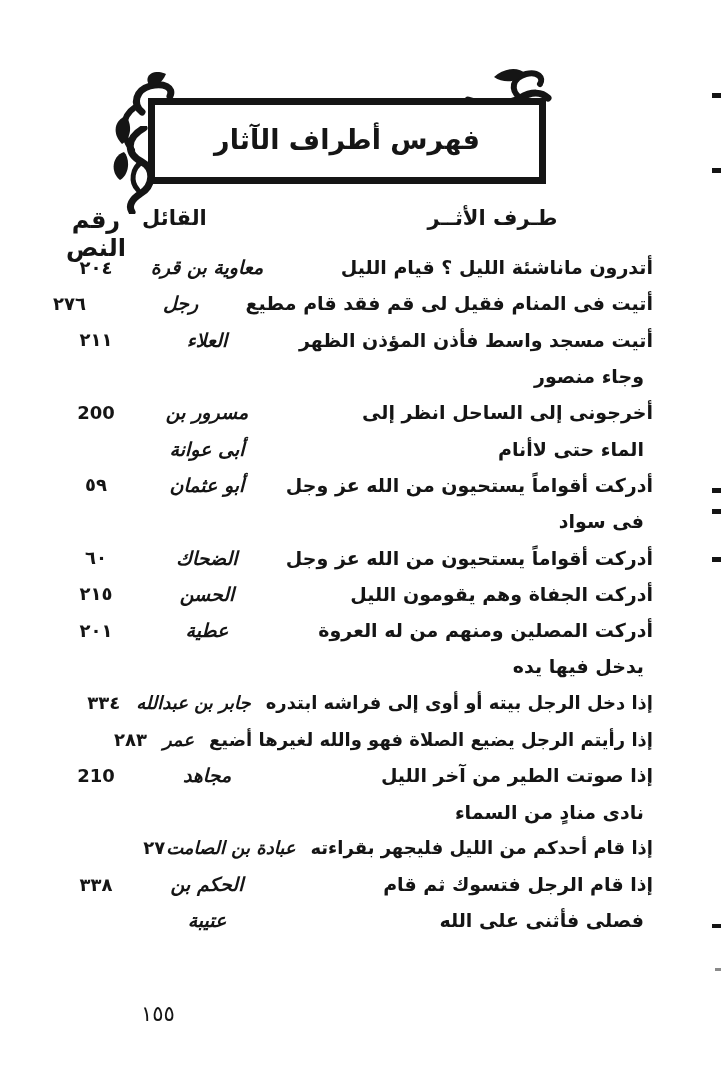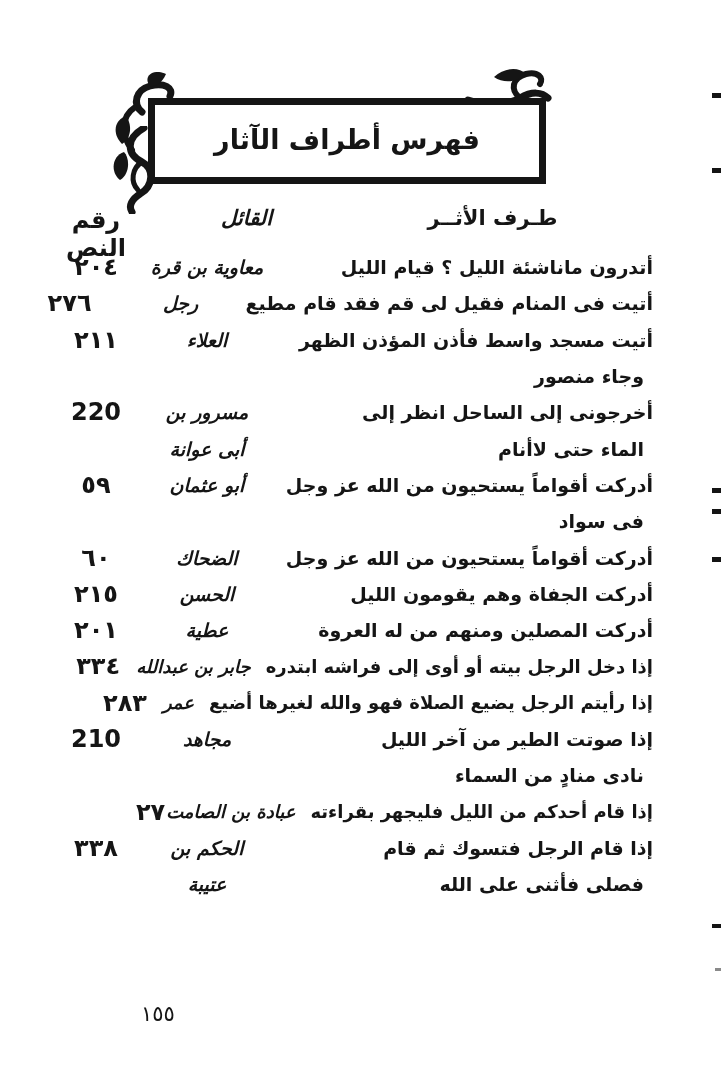--- a/index.html
+++ b/index.html
@@ -32,35 +32,35 @@
   .orn-tl{left:112px;top:72px;}
   .orn-tr{left:464px;top:68px;}
   .orn-left{left:112px;top:126px;}
   
   .headers{
     position:absolute;top:206px;right:68px;left:50px;
     display:grid;grid-template-columns:1fr 130px 92px;
     font-weight:bold;font-size:21px;
   }
   .headers .h-matn{text-align:center;padding-left:60px;}
-  .headers .h-speaker{text-align:right;font-style:italic;}
+  .headers .h-speaker{text-align:left;}
   .headers .h-num{text-align:center;font-size:24px;}
   .rows{
     position:absolute;top:249px;right:68px;left:50px;
   }
   .row{
     height:36.3px;
     display:grid;grid-template-columns:1fr 130px 92px;
     align-items:center;
     font-size:19px;font-weight:bold;
     white-space:nowrap;
   }
   .row .matn{text-align:right;overflow:visible;}
   .row .speaker{text-align:center;font-style:italic;}
-  .row .num{text-align:center;font-size:24px;}
+  .row .num{text-align:center;font-size:18px;}
   .row.cont .matn{padding-right:9px;}
   .row.inline{display:flex;font-size:18px;}
   .row.inline .matn{flex:0 0 auto;}
   .row.inline .speaker{margin-right:15px;text-align:right;}
   .row.inline .num{margin-right:16px;}
   .row.inline.tight .num{margin-right:1px;}
   
   .page-num{
     position:absolute;left:141px;top:1002px;
     font-size:21px;font-weight:normal;
@@ -125,21 +125,21 @@
       <div class="num">٢١١</div>
     </div>
     <div class="row cont">
       <div class="matn">وجاء منصور</div>
       <div class="speaker"></div>
       <div class="num"></div>
     </div>
     <div class="row">
       <div class="matn">أخرجونى إلى الساحل انظر إلى</div>
       <div class="speaker">مسرور بن</div>
-      <div class="num">220</div>
+      <div class="num">200</div>
     </div>
     <div class="row cont">
       <div class="matn">الماء حتى لاأنام</div>
       <div class="speaker">أبى عوانة</div>
       <div class="num"></div>
     </div>
     <div class="row">
       <div class="matn">أدركت أقواماً يستحيون من الله عز وجل</div>
       <div class="speaker">أبو عثمان</div>
       <div class="num">٥٩</div>
@@ -156,20 +156,25 @@
     </div>
     <div class="row">
       <div class="matn">أدركت الجفاة وهم يقومون الليل</div>
       <div class="speaker">الحسن</div>
       <div class="num">٢١٥</div>
     </div>
     <div class="row">
       <div class="matn">أدركت المصلين ومنهم من له العروة</div>
       <div class="speaker">عطية</div>
       <div class="num">٢٠١</div>
+    </div>
+    <div class="row cont">
+      <div class="matn">يدخل فيها يده</div>
+      <div class="speaker"></div>
+      <div class="num"></div>
     </div>
     <div class="row inline">
       <div class="matn">إذا دخل الرجل بيته أو أوى إلى فراشه ابتدره</div>
       <div class="speaker">جابر بن عبدالله</div>
       <div class="num">٣٣٤</div>
     </div>
     <div class="row inline">
       <div class="matn">إذا رأيتم الرجل يضيع الصلاة فهو والله لغيرها أضيع</div>
       <div class="speaker">عمر</div>
       <div class="num">٢٨٣</div>

